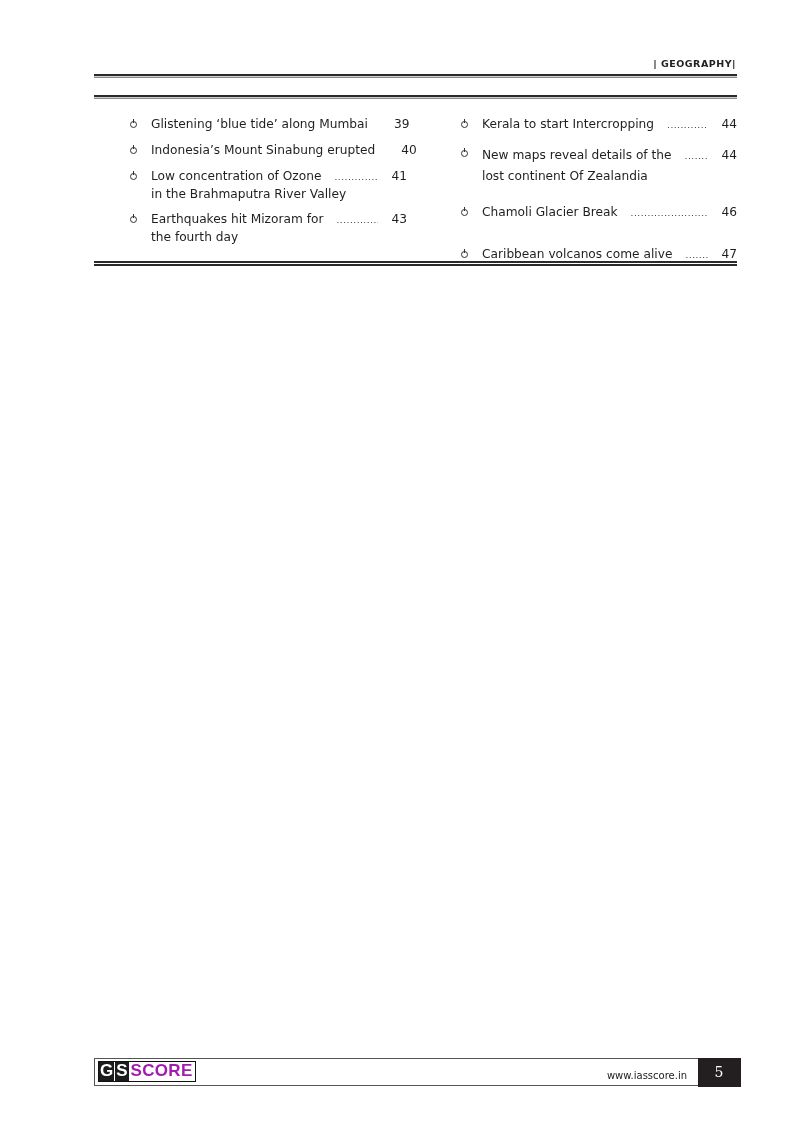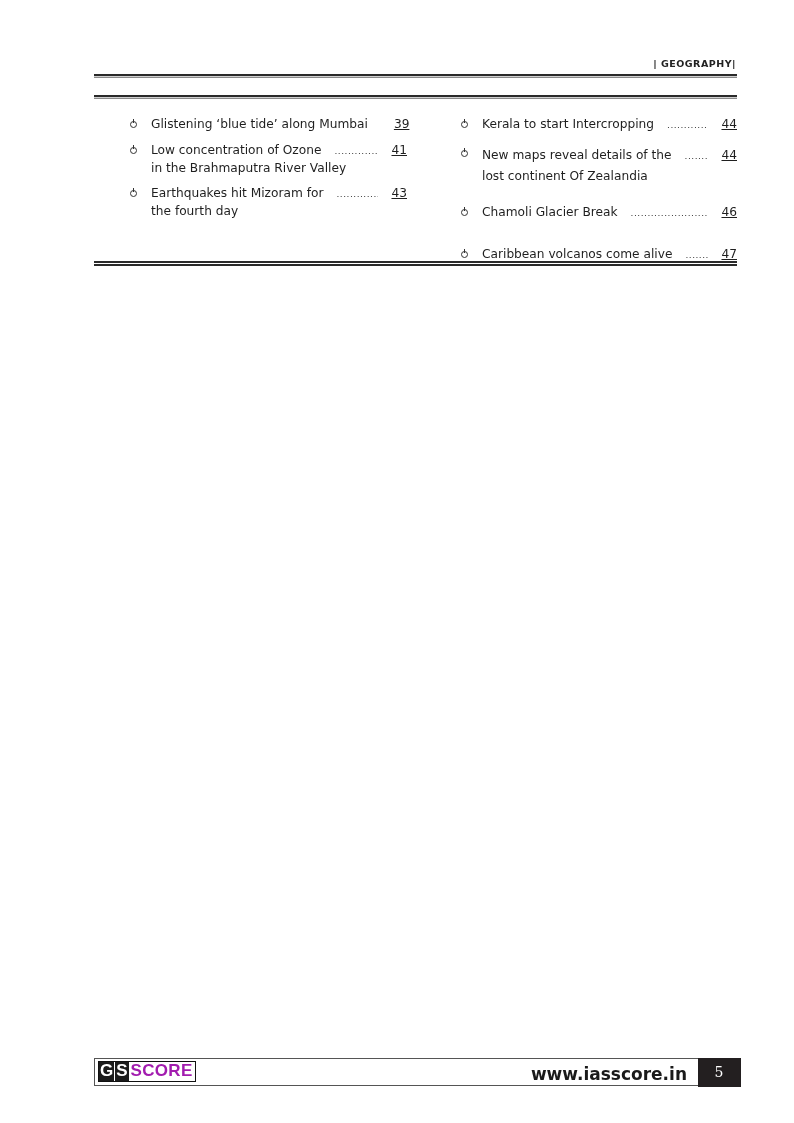--- a/index.html
+++ b/index.html
@@ -22,49 +22,57 @@
     .col.right .item.two-line { line-height: 20px; margin-bottom: 18px; }
     .bullet { position: absolute; left: 0; top: 5px; width: 5px; height: 5px;
               border: 1.3px solid #333; border-radius: 50%; }
     .bullet::after { content: ""; position: absolute; left: 1.5px; top: -3px;
                      width: 1.3px; height: 4px; background: #333; }
     .line1 { display: flex; align-items: baseline; white-space: nowrap; gap: 12px; }
     .line1 .title { flex: 0 0 auto; }
     .line1 .dots { flex: 1 1 auto; overflow: hidden; letter-spacing: 0.5px;
                    font-size: 9px; color: #333; margin: 0 1px; }
     .line1 .dots::before { content: "................................................................................"; }
-    .line1 .page { flex: 0 0 auto; text-decoration: underline; }
+    .line1 .page { flex: 0 0 auto; }
     .footer { position: absolute; left: 94px; top: 1058px; width: 646px; height: 28px;
               border: 1.5px solid #555; box-sizing: border-box; }
     .logo { position: absolute; left: 3px; top: 2px; height: 21px; display: flex;
             border: 1.5px solid #111; box-sizing: border-box; font-family: "Liberation Sans", sans-serif;
             font-weight: bold; font-size: 17px; line-height: 18px; }
     .logo .g, .logo .s { background: #1b1b1b; color: #fff; padding: 0 1px; }
     .logo .s { border-left: 1px solid #fff; }
     .logo .rest { color: #a21caf; padding: 0 2px 0 2px; letter-spacing: 0.3px; }
-    .site { position: absolute; right: 52px; top: 5px; font-size: 17px; font-weight: bold;
+    .site { position: absolute; right: 52px; top: 11px; font-size: 10px; font-weight: normal;
             color: #1a1a1a; }
     .page-num { position: absolute; right: -1.5px; top: -1.5px; width: 43px; height: 29px;
                 background: #231f20; color: #fff; font-family: "DejaVu Serif", serif;
                 font-size: 14px; text-align: center; line-height: 29px; }
   </style>
 </head>
 <body>
 
 <div class="header-label">| GEOGRAPHY|</div>
 <div class="rule r1"></div>
 <div class="rule r2"></div>
 
 <div class="col left">
   <div class="item">
     <span class="bullet"></span>
     <div class="line1">
         <span class="title">Glistening ‘blue tide’ along Mumbai</span>
         <span class="dots"></span>
         <span class="page">39</span>
+      </div>
+  </div>
+  <div class="item">
+    <span class="bullet"></span>
+    <div class="line1">
+        <span class="title">Indonesia’s Mount Sinabung erupted</span>
+        <span class="dots"></span>
+        <span class="page">40</span>
       </div>
   </div>
   <div class="item">
     <span class="bullet"></span>
     <div class="line1">
         <span class="title">Low concentration of Ozone</span>
         <span class="dots"></span>
         <span class="page">41</span>
       </div>
     <div>in the Brahmaputra River Valley</div>

